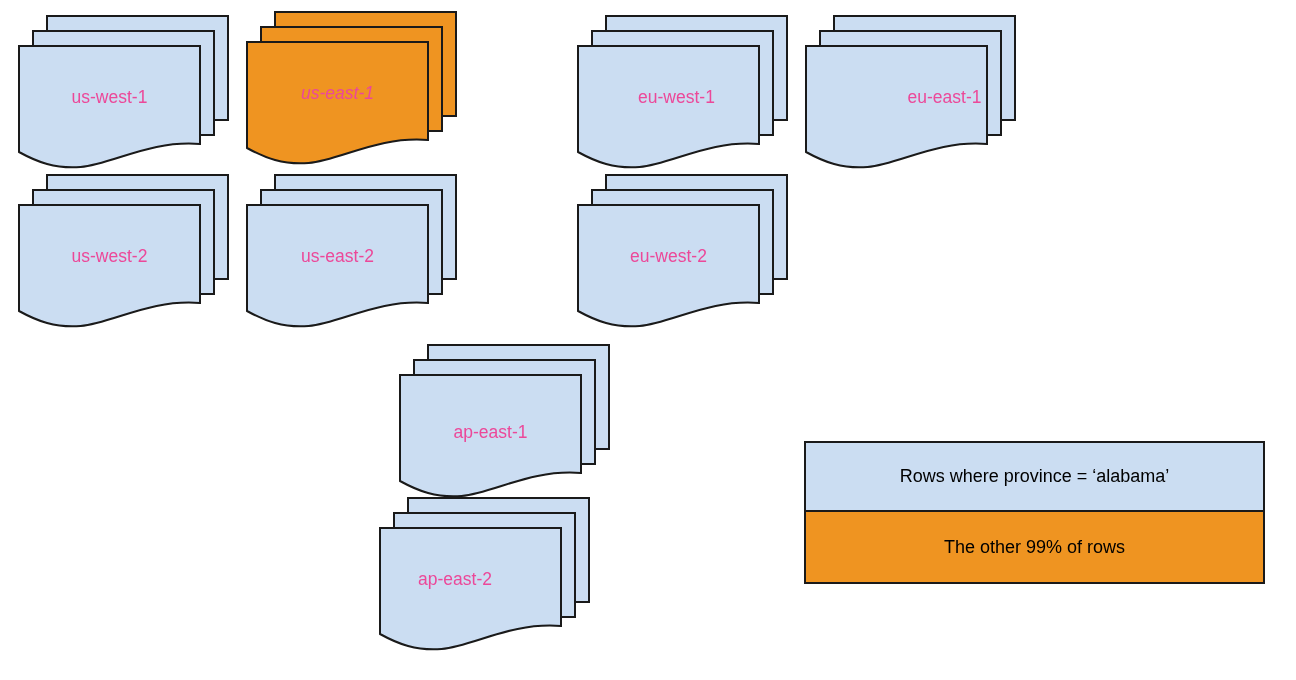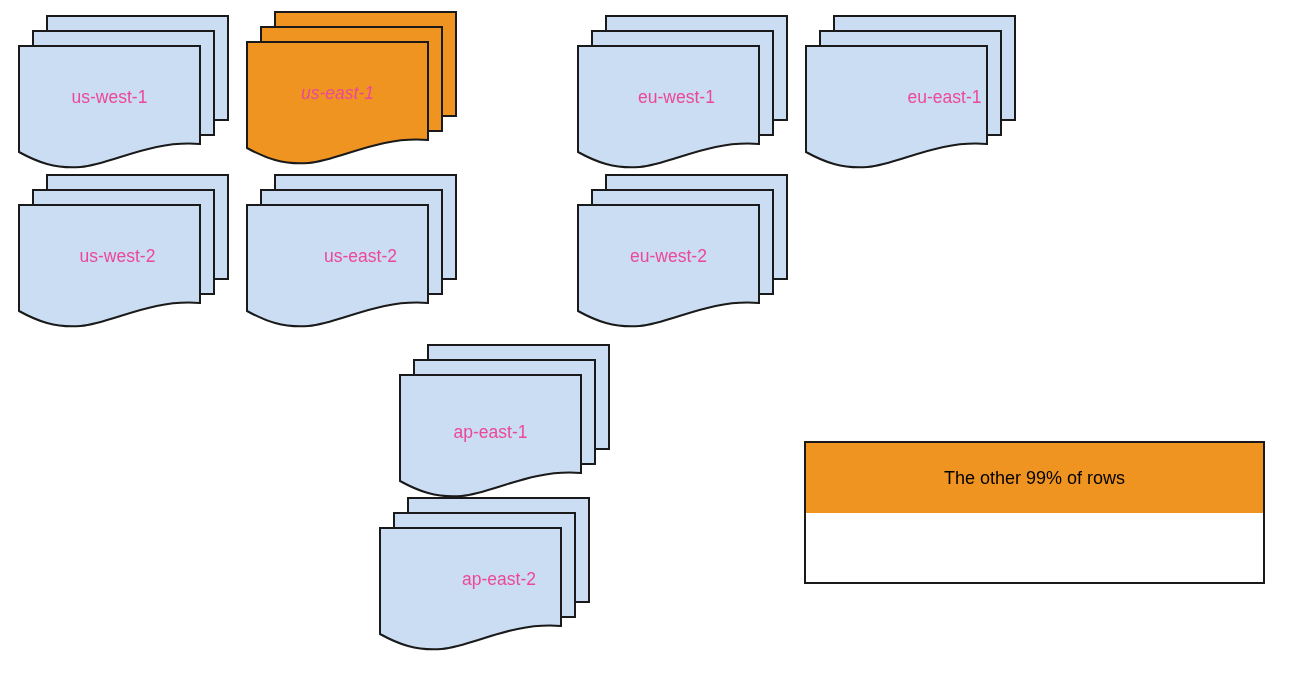--- a/index.html
+++ b/index.html
@@ -71,37 +71,37 @@
         <path d="M 0 0 L 181 0 L 181 98 C 130.32 94, 94.12 118, 61.540000000000006 121 C 36.2 123, 18.1 116, 0 106 Z" transform="translate(0,30)" fill="#cbddf2" stroke="#1a1a1a" stroke-width="2" stroke-linejoin="miter"></path>
       </svg>
       <div class="stack-label" style="left: 0px; top: 73px; width: 181px;">us-west-1</div>
     </div>
     <div class="stack-group" style="left: 19px; top: 175px; width: 213px; height: 160px;">
       <svg class="stack-svg" width="213" height="160" viewBox="0 0 213 160">
         <rect x="0" y="0" width="181" height="104" transform="translate(28,0)" fill="#cbddf2" stroke="#1a1a1a" stroke-width="2" stroke-linejoin="miter"></rect>
         <rect x="0" y="0" width="181" height="104" transform="translate(14,15)" fill="#cbddf2" stroke="#1a1a1a" stroke-width="2" stroke-linejoin="miter"></rect>
         <path d="M 0 0 L 181 0 L 181 98 C 130.32 94, 94.12 118, 61.540000000000006 121 C 36.2 123, 18.1 116, 0 106 Z" transform="translate(0,30)" fill="#cbddf2" stroke="#1a1a1a" stroke-width="2" stroke-linejoin="miter"></path>
       </svg>
-      <div class="stack-label" style="left: 8px; top: 73px; width: 181px;">us-west-2</div>
+      <div class="stack-label" style="left: 0px; top: 73px; width: 181px;">us-west-2</div>
     </div>
     <div class="stack-group" style="left: 247px; top: 12px; width: 213px; height: 124px; font-style: italic;">
       <svg class="stack-svg" width="213" height="160" viewBox="0 0 213 160">
         <rect x="0" y="0" width="181" height="104" transform="translate(28,0)" fill="#ef9421" stroke="#1a1a1a" stroke-width="2" stroke-linejoin="miter"></rect>
         <rect x="0" y="0" width="181" height="104" transform="translate(14,15)" fill="#ef9421" stroke="#1a1a1a" stroke-width="2" stroke-linejoin="miter"></rect>
         <path d="M 0 0 L 181 0 L 181 98 C 130.32 94, 94.12 118, 61.540000000000006 121 C 36.2 123, 18.1 116, 0 106 Z" transform="translate(0,30)" fill="#ef9421" stroke="#1a1a1a" stroke-width="2" stroke-linejoin="miter"></path>
       </svg>
       <div class="stack-label" style="left: 0px; top: 73px; width: 181px;">us-east-1</div>
     </div>
     <div class="stack-group" style="left: 247px; top: 175px; width: 213px; height: 160px;">
       <svg class="stack-svg" width="213" height="160" viewBox="0 0 213 160">
         <rect x="0" y="0" width="181" height="104" transform="translate(28,0)" fill="#cbddf2" stroke="#1a1a1a" stroke-width="2" stroke-linejoin="miter"></rect>
         <rect x="0" y="0" width="181" height="104" transform="translate(14,15)" fill="#cbddf2" stroke="#1a1a1a" stroke-width="2" stroke-linejoin="miter"></rect>
         <path d="M 0 0 L 181 0 L 181 98 C 130.32 94, 94.12 118, 61.540000000000006 121 C 36.2 123, 18.1 116, 0 106 Z" transform="translate(0,30)" fill="#cbddf2" stroke="#1a1a1a" stroke-width="2" stroke-linejoin="miter"></path>
       </svg>
-      <div class="stack-label" style="left: 0px; top: 73px; width: 181px; margin-left: 23px;">us-east-2</div>
+      <div class="stack-label" style="left: 0px; top: 73px; width: 181px;">us-east-2</div>
     </div>
     <div class="stack-group" style="left: 578px; top: 16px; width: 213px; height: 160px;">
       <svg class="stack-svg" width="213" height="160" viewBox="0 0 213 160">
         <rect x="0" y="0" width="181" height="104" transform="translate(28,0)" fill="#cbddf2" stroke="#1a1a1a" stroke-width="2" stroke-linejoin="miter"></rect>
         <rect x="0" y="0" width="181" height="104" transform="translate(14,15)" fill="#cbddf2" stroke="#1a1a1a" stroke-width="2" stroke-linejoin="miter"></rect>
         <path d="M 0 0 L 181 0 L 181 98 C 130.32 94, 94.12 118, 61.540000000000006 121 C 36.2 123, 18.1 116, 0 106 Z" transform="translate(0,30)" fill="#cbddf2" stroke="#1a1a1a" stroke-width="2" stroke-linejoin="miter"></path>
       </svg>
       <div class="stack-label" style="left: 0px; top: 73px; width: 181px; margin-left: 8px;">eu-west-1</div>
     </div>
     <div class="stack-group" style="left: 578px; top: 175px; width: 213px; height: 160px;">
@@ -127,20 +127,23 @@
         <path d="M 0 0 L 181 0 L 181 98 C 130.32 94, 94.12 118, 61.540000000000006 121 C 36.2 123, 18.1 116, 0 106 Z" transform="translate(0,30)" fill="#cbddf2" stroke="#1a1a1a" stroke-width="2" stroke-linejoin="miter"></path>
       </svg>
       <div class="stack-label" style="left: 0px; top: 73px; width: 181px; margin-top: 6px;">ap-east-1</div>
     </div>
     <div class="stack-group" style="left: 380px; top: 498px; width: 213px; height: 160px;">
       <svg class="stack-svg" width="213" height="160" viewBox="0 0 213 160">
         <rect x="0" y="0" width="181" height="104" transform="translate(28,0)" fill="#cbddf2" stroke="#1a1a1a" stroke-width="2" stroke-linejoin="miter"></rect>
         <rect x="0" y="0" width="181" height="104" transform="translate(14,15)" fill="#cbddf2" stroke="#1a1a1a" stroke-width="2" stroke-linejoin="miter"></rect>
         <path d="M 0 0 L 181 0 L 181 98 C 130.32 94, 94.12 118, 61.540000000000006 121 C 36.2 123, 18.1 116, 0 106 Z" transform="translate(0,30)" fill="#cbddf2" stroke="#1a1a1a" stroke-width="2" stroke-linejoin="miter"></path>
       </svg>
-      <div class="stack-label" style="left: 0px; top: 73px; width: 150px; padding-left: 44px;">ap-east-2</div>
+      <div class="stack-label" style="left: 0px; top: 73px; width: 150px;">ap-east-2</div>
     </div>
     <div class="legend" style="left: 804px; top: 441px; width: 461px; height: 143px;">
+      <div class="legend-row legend-row-top" style="height: 69px; background: rgb(203, 221, 242);">
+        <span>Rows where province = ‘alabama’</span>
+      </div>
       <div class="legend-row" style="height: 70px; background: rgb(239, 148, 33);">
         <span>The other 99% of rows</span>
       </div>
     </div>
   </div>
 
 </body></html>

